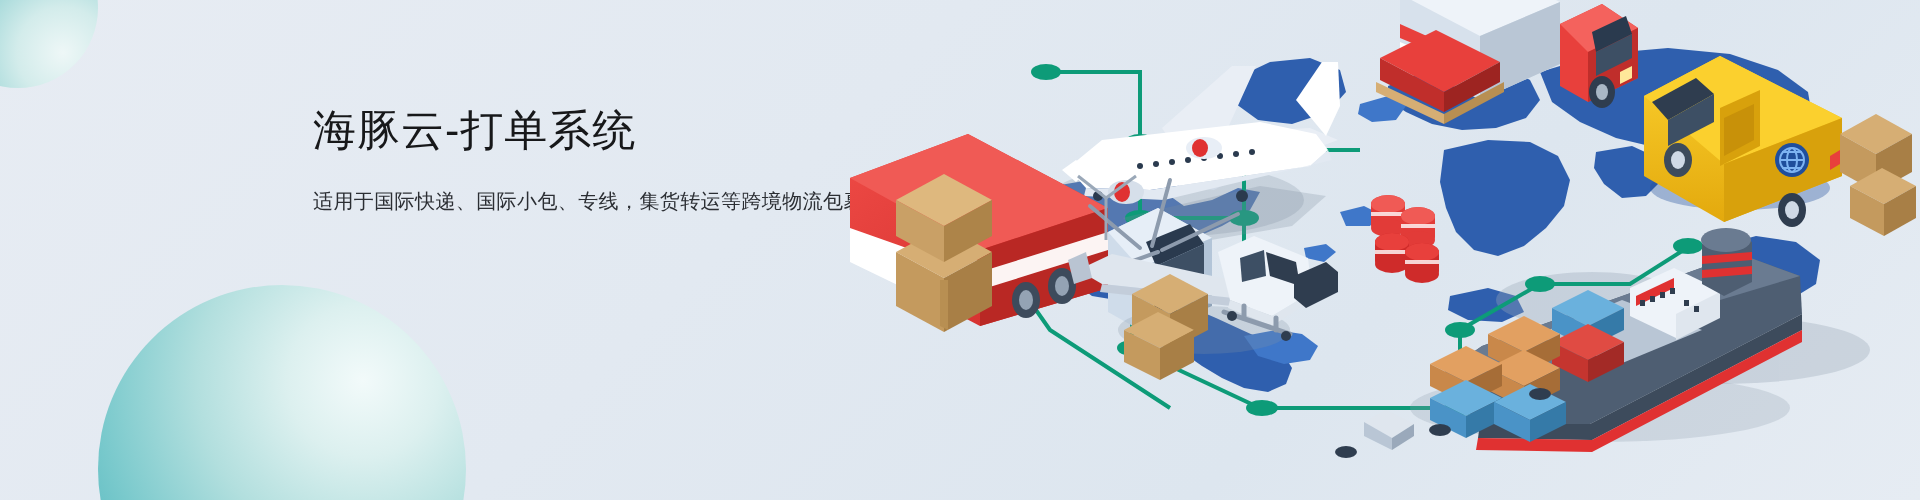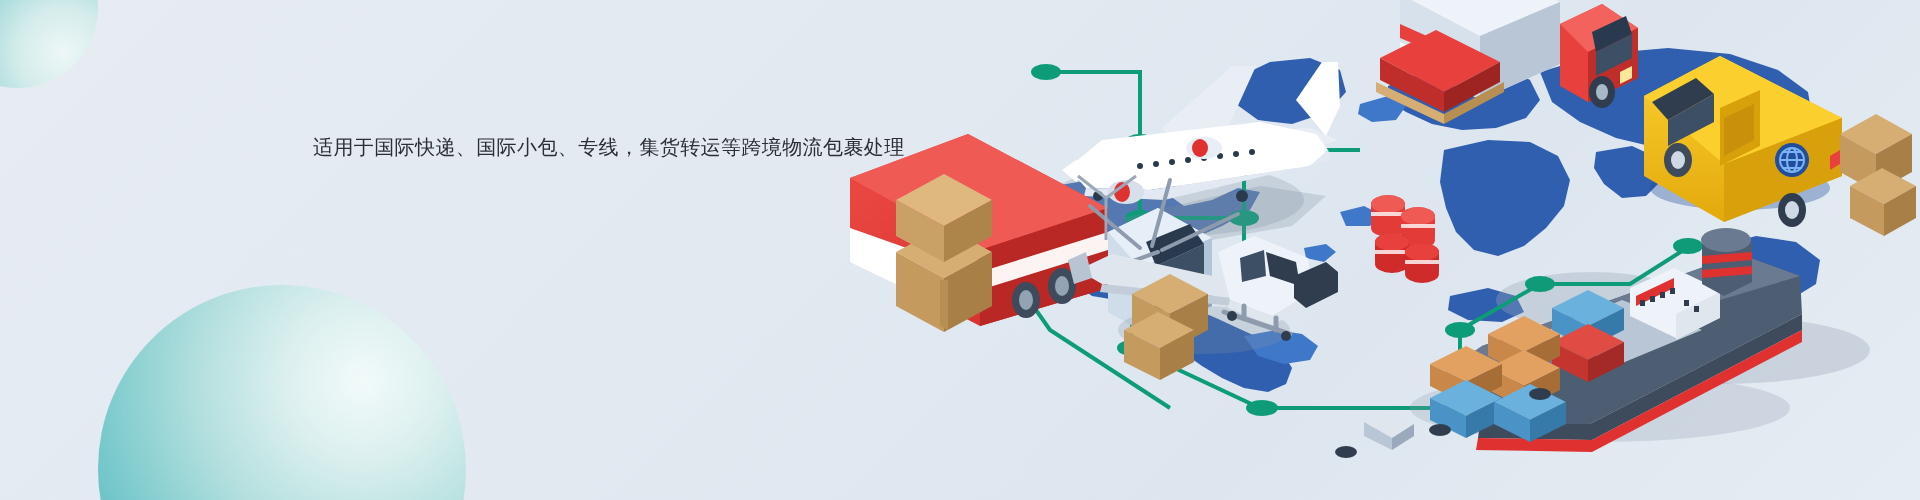--- a/index.html
+++ b/index.html
@@ -39,20 +39,21 @@
 </style>
 </head>
 <body>
 
 <div id="banner">
 
   <div class="deco-circle" id="circle-tl"></div>
   <div class="deco-circle" id="circle-bl"></div>
 
   <div id="text-block">
+    <h1 id="page-title">海豚云-打单系统</h1>
     <p id="page-subtitle">适用于国际快递、国际小包、专线，集货转运等跨境物流包裹处理</p>
   </div>
 
   <div id="illustration">
     <svg viewBox="0 0 1080 500" xmlns="http://www.w3.org/2000/svg" shape-rendering="geometricPrecision">
       <defs>
         <linearGradient id="gBody" x1="0" y1="0" x2="0" y2="1">
           <stop offset="0" stop-color="#f4f7fa"></stop>
             <stop offset="1" stop-color="#dce4ee"></stop>
         </linearGradient>

